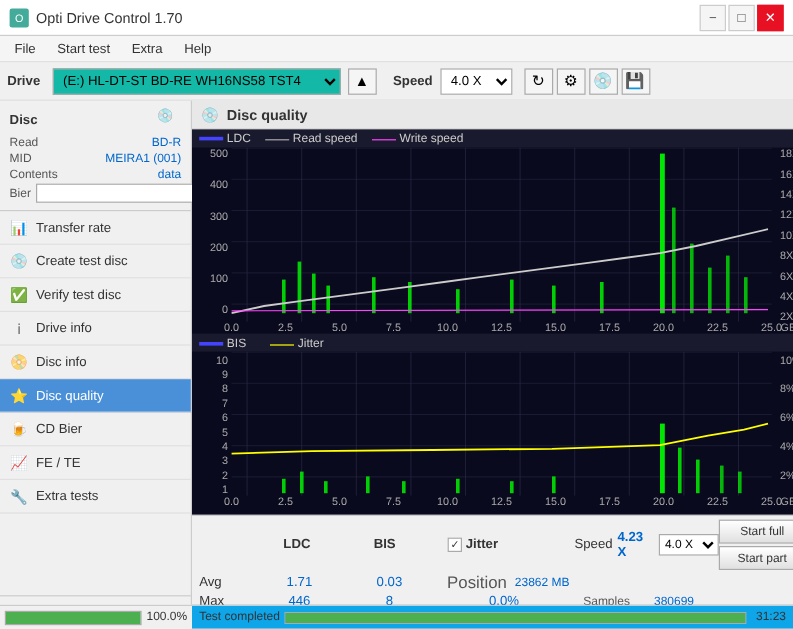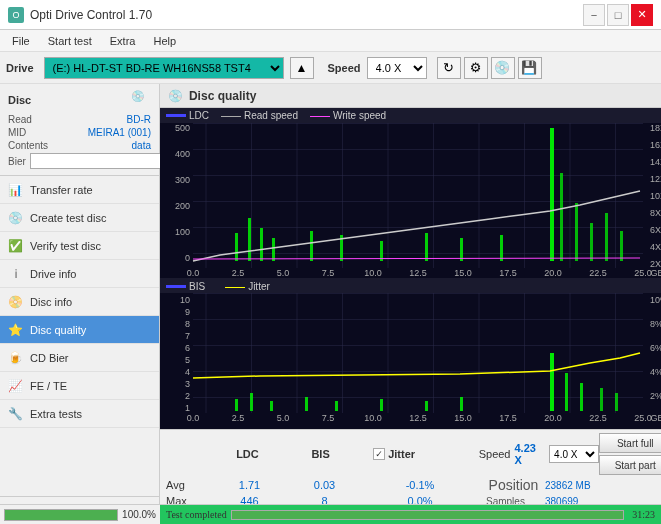--- a/index.html
+++ b/index.html
@@ -175,27 +175,26 @@
       display: block;
     }
     
     
     .bottom-status {
       position: absolute;
       bottom: 0;
       left: 160px;
       right: 0;
       height: 20px;
-      background: #22c55e;
+      background: #0ea5e9;
       border-top: 1px solid #ccc;
       display: flex;
       align-items: center;
       padding: 0 6px;
       gap: 4px;
-      font-family: Liberation Serif, serif;
     }
     .status-text { font-size: 10px; color: #333; }
     .status-progress-container { flex: 1; height: 10px; background: #ddd; border: 1px solid #aaa; }
     .status-progress-fill { height: 100%; background: #4caf50; }
     .status-time { font-size: 10px; color: #333; margin-left: 4px; }
     
     .outer { position: relative; width: 661px; height: 524px; overflow: hidden; }
   </style>
 </head>
 <body>
@@ -492,21 +491,20 @@
           <div style="margin-left:auto; display:flex; flex-direction:column; gap:2px;">
             <button style="width:72px;height:20px;border:1px solid #aaa;background:linear-gradient(#fff,#e0e0e0);cursor:pointer;font-size:10px;color:#333;">Start full</button>
             <button style="width:72px;height:20px;border:1px solid #aaa;background:linear-gradient(#fff,#e0e0e0);cursor:pointer;font-size:10px;color:#333;">Start part</button>
           </div>
         </div>
 
         <div style="display:flex; align-items:center;">
           <div style="width:46px; font-size:11px; color:#333;">Avg</div>
           <div style="width:75px; text-align:center; font-size:11px; color:#0066cc;">1.71</div>
           <div style="width:75px; text-align:center; font-size:11px; color:#0066cc;">0.03</div>
-          <div style="width:116px; text-align:center; font-size:11px; color:#0066cc; margin-left:0;">-0.1%</div>
           <div style="display:flex; flex-direction:column; gap:1px; margin-left:8px;">
             <div style="display:flex; align-items:center; gap:4px;">
               <span style="font-size:14px;color:#555;width:55px;text-align:center;">Position</span>
               <span style="font-size:10px;color:#0066cc;">23862 MB</span>
             </div>
           </div>
         </div>
 
         <div style="display:flex; align-items:center;">
           <div style="width:46px; font-size:11px; color:#333;">Max</div>

